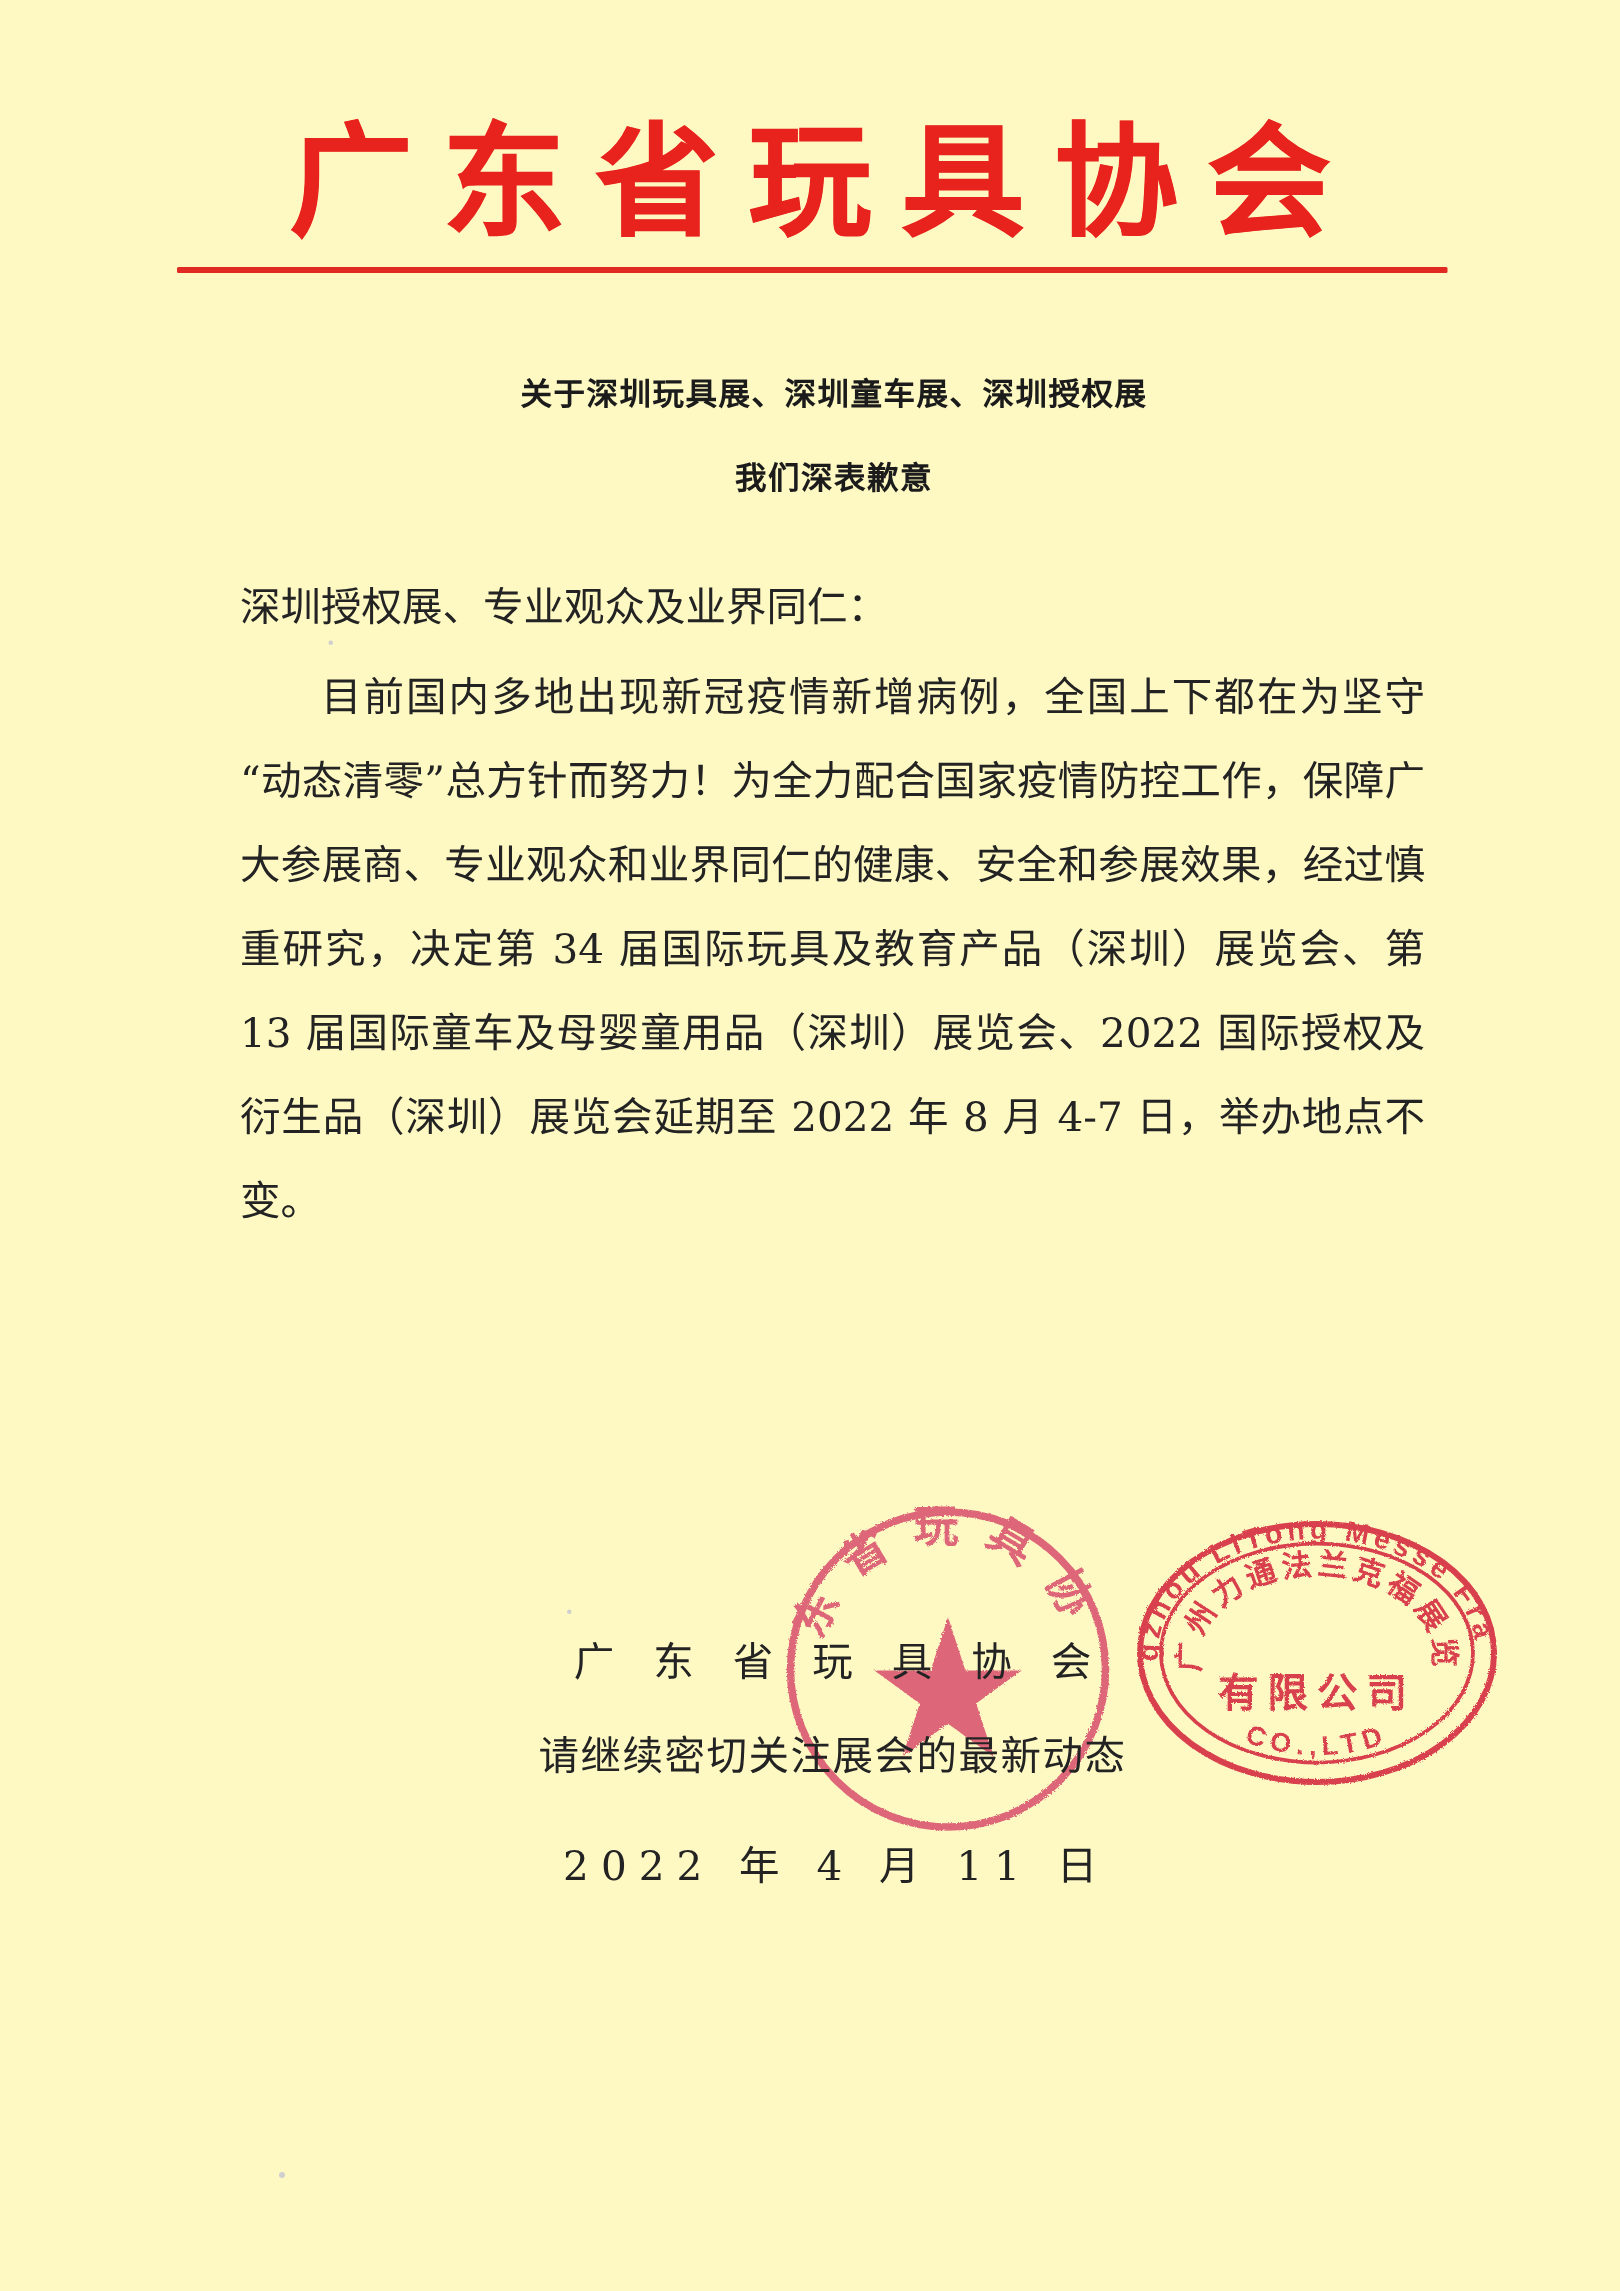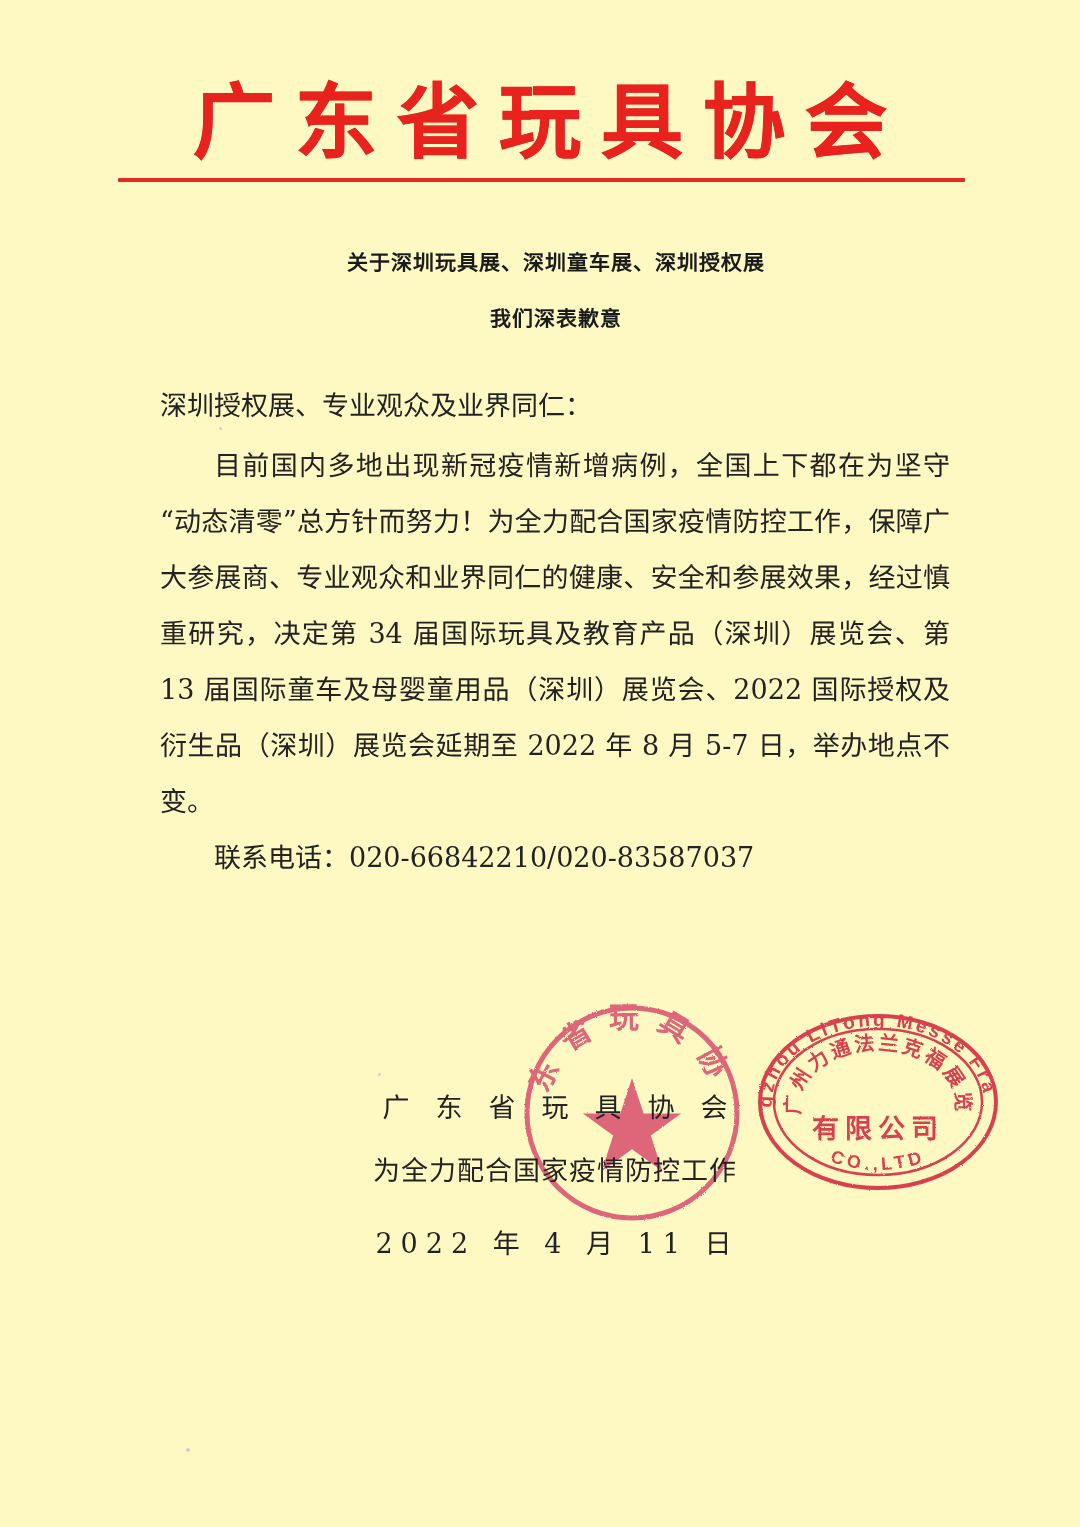--- a/index.html
+++ b/index.html
@@ -158,22 +158,21 @@
   <div class="letterhead">
     <div class="letterhead-title">广东省玩具协会</div>
   </div>
   <div class="letterhead-rule"></div>
 
   <div class="doc-title doc-title-l1">关于深圳玩具展、深圳童车展、深圳授权展</div>
   <div class="doc-title doc-title-l2">我们深表歉意</div>
 
   <div class="body-block">
     <p class="para salutation">深圳授权展、专业观众及业界同仁：</p>
-    <p class="para indent">目前国内多地出现新冠疫情新增病例，全国上下都在为坚守“动态清零”总方针而努力！为全力配合国家疫情防控工作，保障广大参展商、专业观众和业界同仁的健康、安全和参展效果，经过慎重研究，决定第 34 届国际玩具及教育产品（深圳）展览会、第 13 届国际童车及母婴童用品（深圳）展览会、2022 国际授权及衍生品（深圳）展览会延期至 2022 年 8 月 5-7 日，举办地点不变。</p>
-    <p class="para contact">联系电话：020-66842210/020-83587037</p>
+    <p class="para indent">目前国内多地出现新冠疫情新增病例，全国上下都在为坚守“动态清零”总方针而努力！为全力配合国家疫情防控工作，保障广大参展商、专业观众和业界同仁的健康、安全和参展效果，经过慎重研究，决定第 34 届国际玩具及教育产品（深圳）展览会、第 13 届国际童车及母婴童用品（深圳）展览会、2022 国际授权及衍生品（深圳）展览会延期至 2022 年 8 月 4-7 日，举办地点不变。</p>
   </div>
 
   <div class="seal seal-round">
     <svg viewBox="0 0 222 222" xmlns="http://www.w3.org/2000/svg">
       <defs>
         <path id="arcTop" d="M 26 111 A 85 85 0 0 1 196 111" fill="none"></path>
         <filter id="rough1" x="-20%" y="-20%" width="140%" height="140%">
           <feTurbulence type="fractalNoise" baseFrequency="0.9" numOctaves="3" result="n"></feTurbulence>
           <feDisplacementMap in="SourceGraphic" in2="n" scale="2.2"></feDisplacementMap>
         </filter>
@@ -211,17 +210,17 @@
         <text font-family="'DejaVu Serif','Liberation Serif',serif" font-size="20" font-weight="700" fill="#d3243a" letter-spacing="3">
           <textPath href="#ovalInner" startOffset="50%" text-anchor="middle">广州力通法兰克福展览</textPath>
         </text>
         <text x="122" y="126" text-anchor="middle" font-family="'DejaVu Serif','Liberation Serif',serif" font-size="27" font-weight="700" fill="#d3243a" letter-spacing="6">有限公司</text>
       </g>
     </svg>
   </div>
 
   <div class="signature">
     <div class="sig-line sig-org">广东省玩具协会</div>
-    <div class="sig-line sig-company">为全力配合国家疫情防控工作</div>
+    <div class="sig-line sig-company">请继续密切关注展会的最新动态</div>
     <div class="sig-line sig-date">2022 年 4 月 11 日</div>
   </div>
 
 </div>
 
 </body></html>

